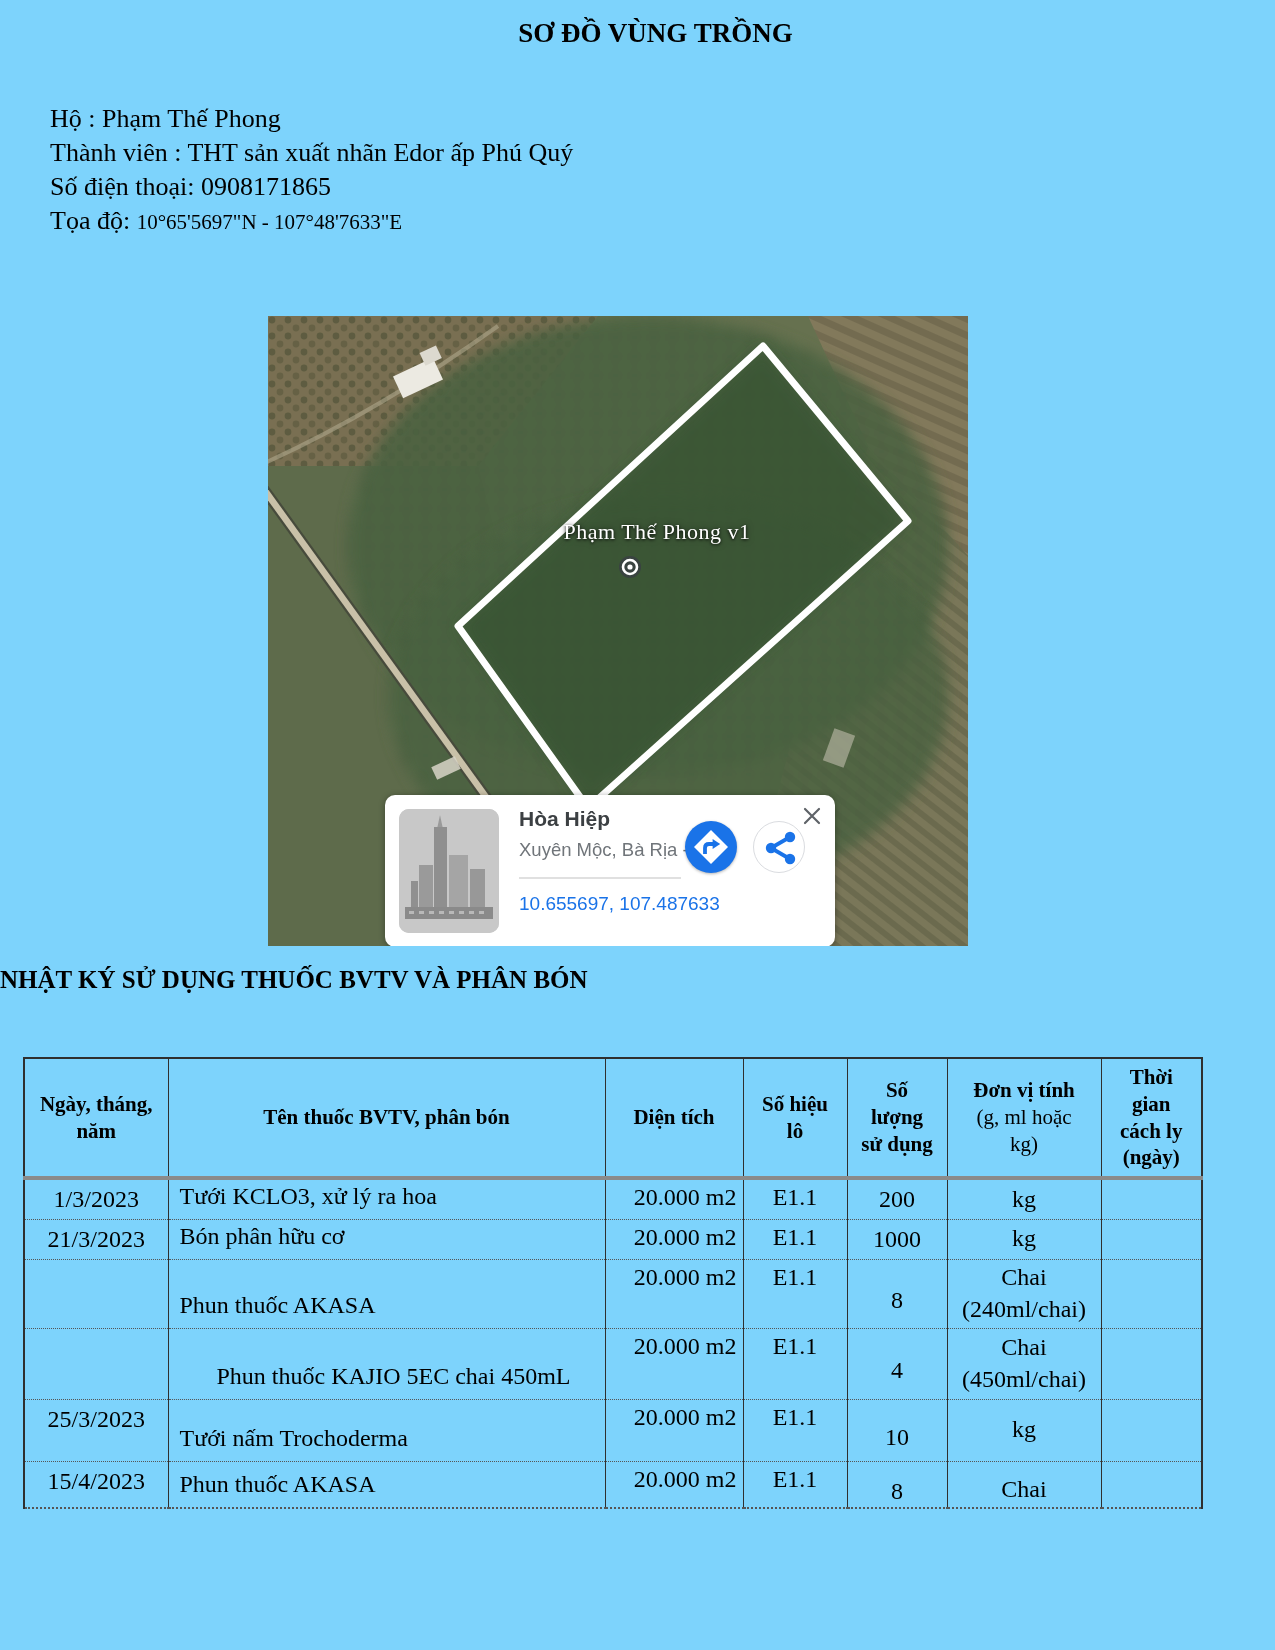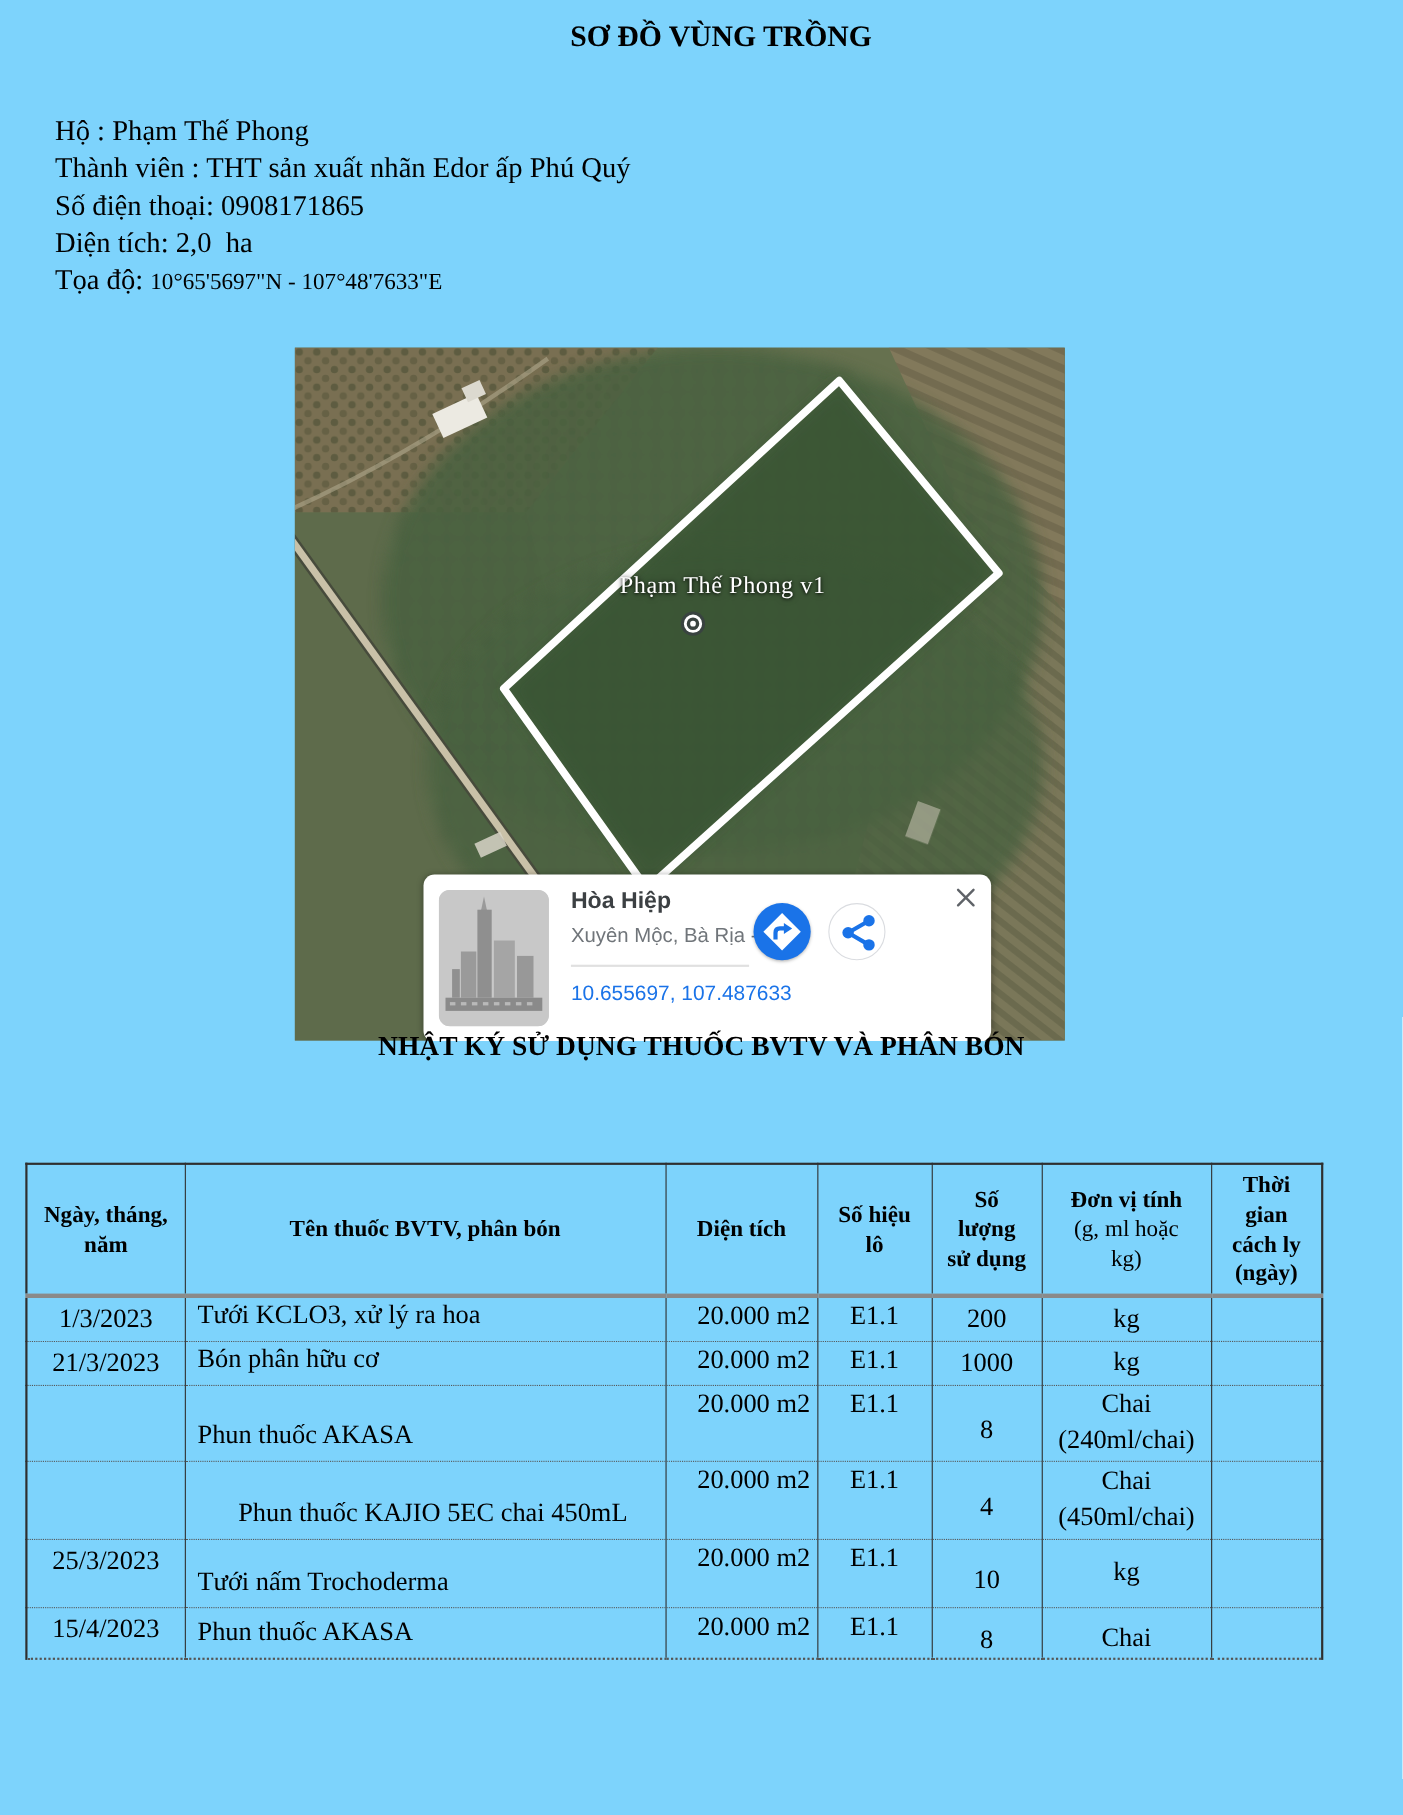--- a/index.html
+++ b/index.html
@@ -15,38 +15,38 @@
 
   
   .map{position:absolute;left:268px;top:316px;width:700px;height:630px;overflow:hidden;background:#66714f;}
   .map-svg{position:absolute;left:0;top:0;}
   .map-label{position:absolute;left:289px;top:203px;width:200px;text-align:center;
              color:#fff;font-size:22px;letter-spacing:.5px;
              text-shadow:0 1px 3px rgba(0,0,0,.85),0 0 6px rgba(0,0,0,.5);}
   .map-pin{position:absolute;left:349px;top:238px;width:26px;height:26px;}
 
   
-  .card{position:absolute;left:117px;top:479px;width:516px;height:152px;background:#fff;
+  .card{position:absolute;left:117px;top:479px;width:450px;height:152px;background:#fff;
         border-radius:10px;box-shadow:0 1px 6px rgba(0,0,0,.35);
         font-family:"Liberation Sans","DejaVu Sans",sans-serif;}
   .thumb{position:absolute;left:14px;top:14px;width:100px;height:124px;border-radius:10px;
          background:#c8c8c8;overflow:hidden;}
   .card-title{position:absolute;left:134px;top:12px;font-size:21px;font-weight:bold;color:#3c4043;}
   .card-sub{position:absolute;left:134px;top:44px;font-size:18.5px;color:#70757a;width:180px;
             white-space:nowrap;overflow:hidden;}
   .card-divider{position:absolute;left:134px;top:82px;width:162px;height:1.5px;background:#e0e0e0;}
   .card-coords{position:absolute;left:134px;top:98px;font-size:19px;color:#1a73e8;}
   .fab{position:absolute;width:52px;height:52px;border-radius:50%;top:26px;}
   .fab-blue{left:300px;background:#1a73e8;box-shadow:0 1px 3px rgba(0,0,0,.3);}
   .fab-white{left:368px;background:#fff;border:1px solid #dadce0;box-sizing:border-box;}
   .fab svg{position:absolute;left:0;top:0;}
   .card-close{position:absolute;right:12px;top:10px;width:22px;height:22px;}
 
   
-  .log-title{position:absolute;top:938px;left:0;right:0;text-align:center;
+  .log-title{position:absolute;top:966px;left:0;right:0;
              font-size:25px;font-weight:bold;}
   table.log{position:absolute;left:23px;top:1057px;width:1178px;table-layout:fixed;
             border-collapse:collapse;border:2.5px solid #2f2f2f;border-bottom:1px dotted #555;}
   table.log th,table.log td{border-left:1.5px solid #2f2f2f;border-right:1.5px solid #2f2f2f;}
   thead tr{height:120px;}
   th{font-weight:bold;font-size:21px;text-align:center;vertical-align:middle;
      line-height:1.28;padding:2px 6px;border-bottom:4px solid #8a8a8a;}
   th .h-sub{display:block;font-weight:normal;}
   th.c3{padding:2px 12px;}
   th.c4{padding:16px 13px;}
@@ -80,21 +80,20 @@
 <body>
 
 <div class="page">
 
   <div class="doc-title">SƠ ĐỒ VÙNG TRỒNG</div>
 
   <div class="info">
     <div class="info-line"><span>Hộ : Phạm Thế Phong</span></div>
     <div class="info-line"><span>Thành viên : THT sản xuất nhãn Edor ấp Phú Quý</span></div>
     <div class="info-line"><span>Số điện thoại: 0908171865</span></div>
-    <div class="info-line"><span>Diện tích: 2,0  ha</span></div>
     <div class="info-line"><span>Tọa độ: </span><span class="coords-val">10°65'5697"N - 107°48'7633"E</span></div>
   </div>
 
   <div class="map">
     <svg class="map-svg" width="700" height="630" viewBox="0 0 700 630">
       <defs>
         <filter id="soft" x="-30%" y="-30%" width="160%" height="160%">
             <feGaussianBlur stdDeviation="7"></feGaussianBlur>
           </filter>
         <pattern id="stripes" width="13" height="13" patternUnits="userSpaceOnUse" patternTransform="rotate(38)">

